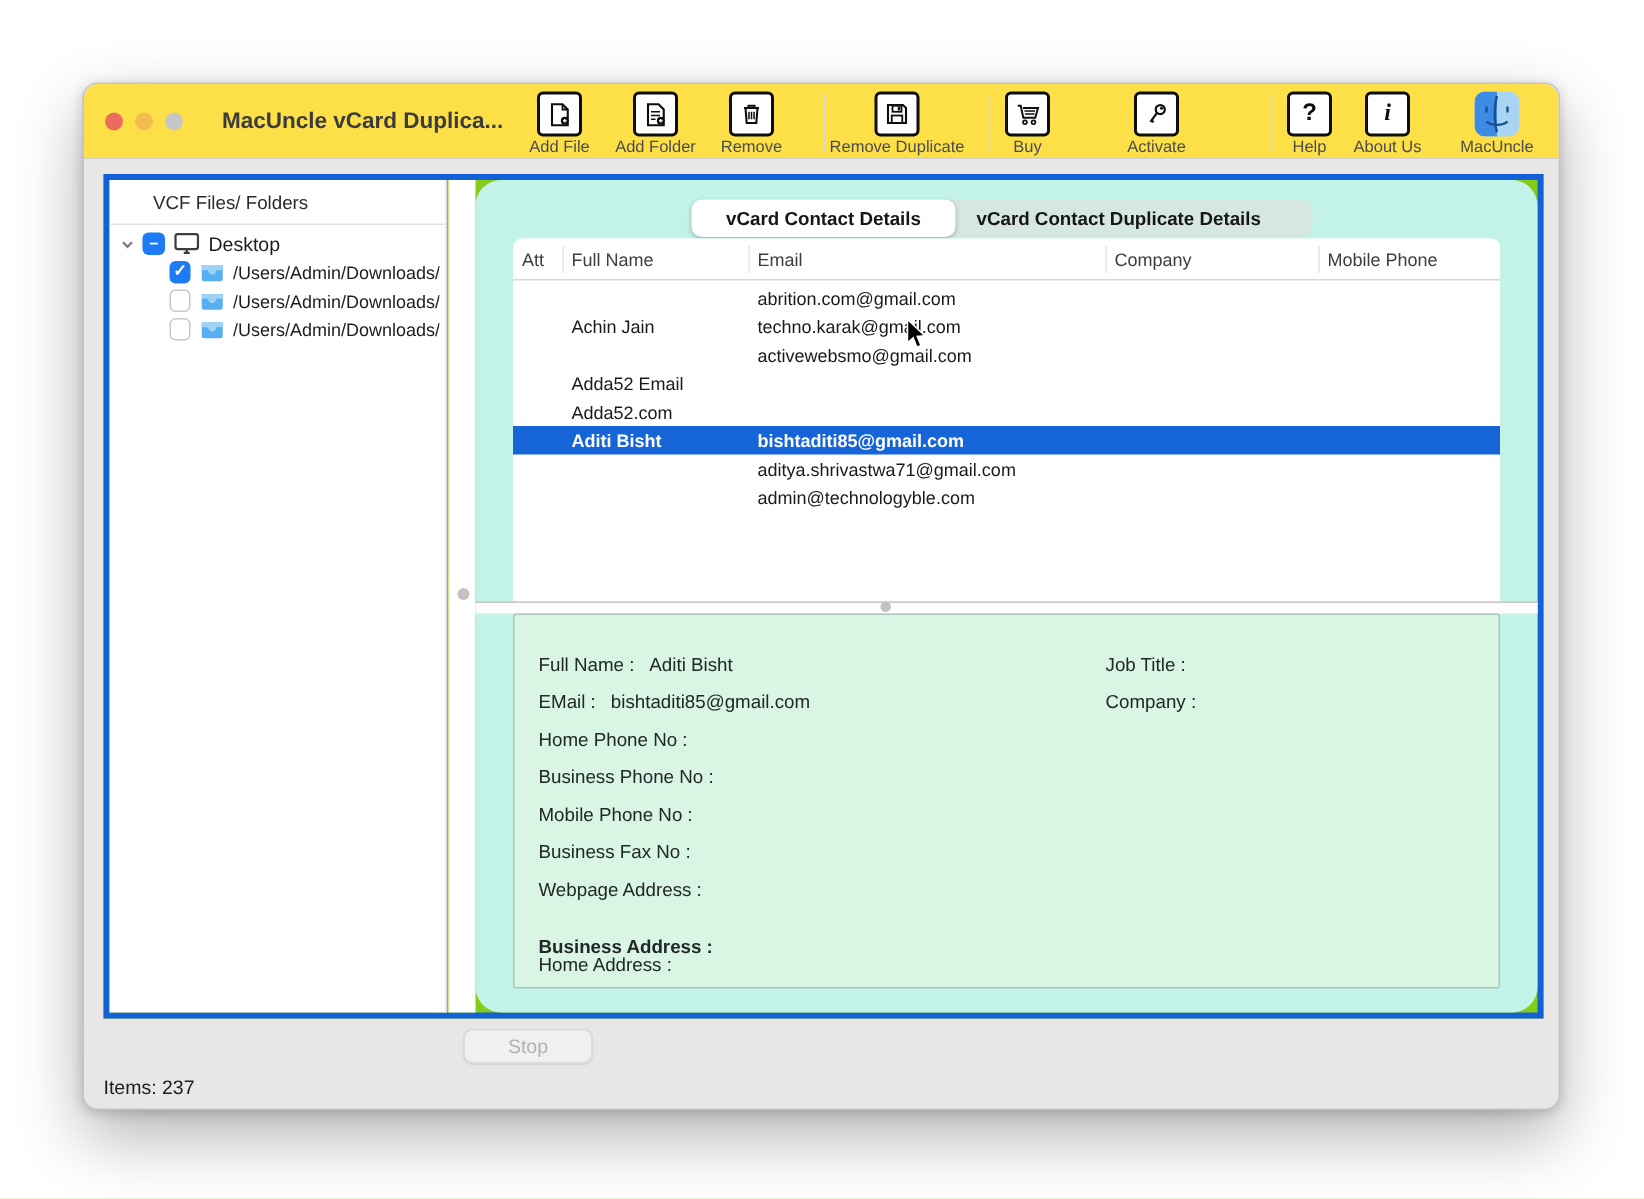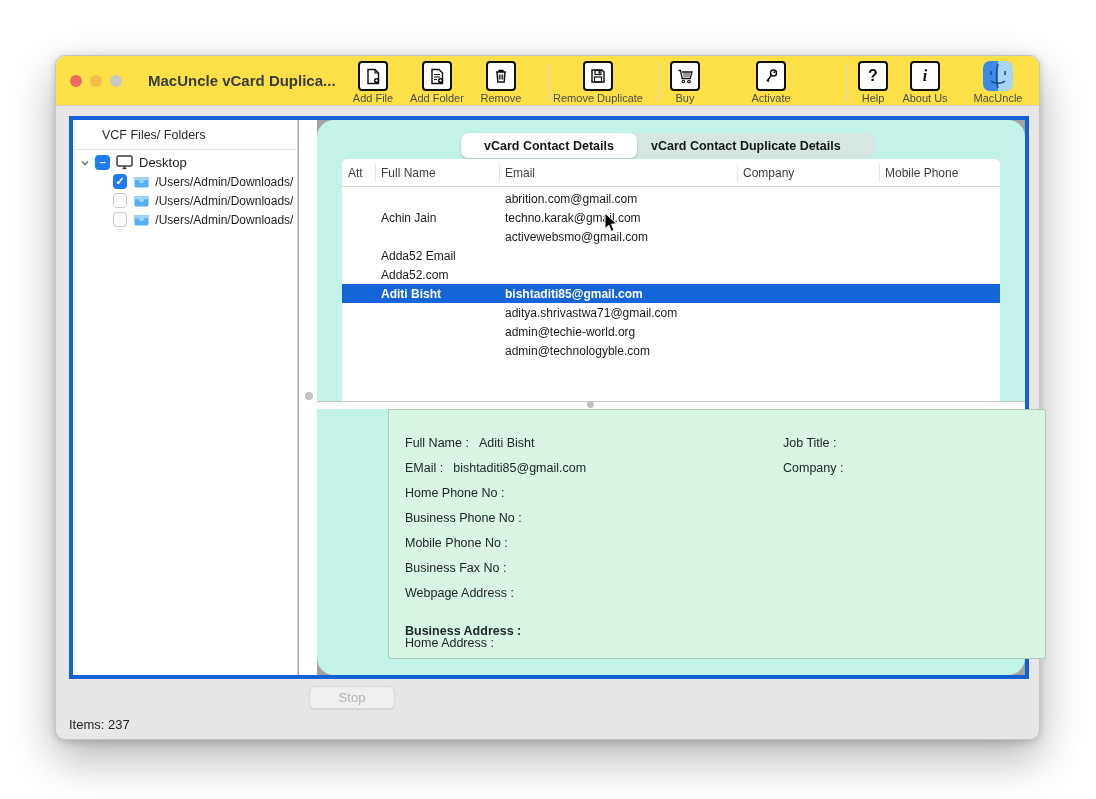--- a/index.html
+++ b/index.html
@@ -24,21 +24,21 @@
   .tool-box  { width:30px; height:30px; margin:0 auto; background:#fff; border:2.5px solid #0e0e0e;
                border-radius:4px; display:flex; align-items:center; justify-content:center; }
   .tool-label { margin-top:1px; font-size:11px; color:#4c4c4c; white-space:nowrap; }
   .tool-sep { position:absolute; top:7px; width:1px; height:38px; background:#d9d7d6; }
   .tb-glyph { font-size:16px; font-weight:bold; color:#0e0e0e; line-height:1; }
   .mac-box { width:30px; height:30px; margin:0 auto; border-radius:7px; overflow:hidden; position:relative; background:#a9d5f3; }
   .mac-box .half { position:absolute; left:0; top:0; width:15px; height:30px; background:#3c8ce6; }
 
   
   .main-area { position:absolute; left:13px; top:60px; width:960px; height:563px;
-               border:4px solid var(--blue-border); background:#a3a3a3; }
+               border:4px solid var(--blue-border); background:#84cc16; }
   .main-inner { position:absolute; left:0; top:0; width:952px; height:555px; }
 
   
   .sidebar { position:absolute; left:0; top:0; width:225px; height:555px; background:#fff; border-right:1px solid #dcdad9; }
   .sb-header { position:absolute; left:29px; top:8px; font-size:12.5px; color:#2b2b2b; }
   .sb-rule { position:absolute; left:0; top:29px; width:225px; height:1px; background:#e4e2e1; }
   .tree-row { position:absolute; height:19px; display:flex; align-items:center; }
   .chev { width:12px; height:12px; color:#7a7a7a; display:flex; align-items:center; justify-content:center; }
   .cb { width:15px; height:15px; border-radius:4px; display:flex; align-items:center; justify-content:center;
         font-size:11px; font-weight:bold; color:#fff; line-height:1; }
@@ -71,21 +71,21 @@
   .trow.selected .tcell { color:#fff; font-weight:bold; }
   .c-name  { left:39px; }
   .c-email { left:163px; }
 
   
   .hsplit-line { position:absolute; left:0px; top:281px; width:708px; height:1px; background:#c9c7c6; }
   .hsplit { position:absolute; left:0px; top:282px; width:708px; height:7px; background:#fdfdfd; }
 
   
   .detail { position:absolute; left:25px; top:289px; width:658px; height:250px;
-            background:var(--green); border:1px solid #adc6b8; border-radius:2px;margin-left:46px; }
+            background:var(--green); border:1px solid #adc6b8; border-radius:2px; }
   .dfield { position:absolute; left:16px; height:25px; display:flex; align-items:center; white-space:nowrap; }
   .dfield.right { left:394px; }
   .dlabel { font-size:12.5px; color:#20282a; }
   .dvalue { font-size:12.5px; color:#20282a; margin-left:10px; }
 
   
   .stop-btn { position:absolute; left:253px; top:630px; width:86px; height:23px; background:#f2f0ef;
               border:1px solid #dcdad9; border-radius:6px; font-size:13px; color:#b3b1b0;
               display:flex; align-items:center; justify-content:center; box-shadow:0 0.5px 1px rgba(0,0,0,.08); }
   .items-label { position:absolute; left:13px; top:661px; font-size:13px; color:#1d1d1f; }
@@ -314,24 +314,20 @@
                 <div class="trow selected">
                   <span class="tcell c-name">Aditi Bisht</span>
                   <span class="tcell c-email">bishtaditi85@gmail.com</span>
                 </div>
                 <div class="trow">
                   <span class="tcell c-name"></span>
                   <span class="tcell c-email">aditya.shrivastwa71@gmail.com</span>
                 </div>
                 <div class="trow">
                   <span class="tcell c-name"></span>
-                  <span class="tcell c-email">admin@techie-world.org</span>
-                </div>
-                <div class="trow">
-                  <span class="tcell c-name"></span>
                   <span class="tcell c-email">admin@technologyble.com</span>
                 </div>
               </div>
           </div>
 
           <div class="hsplit-line"></div>
           <div class="hsplit">
             <span class="dot" style="left:270px; top:-1px; width:7px; height:7px;"></span>
           </div>
 

